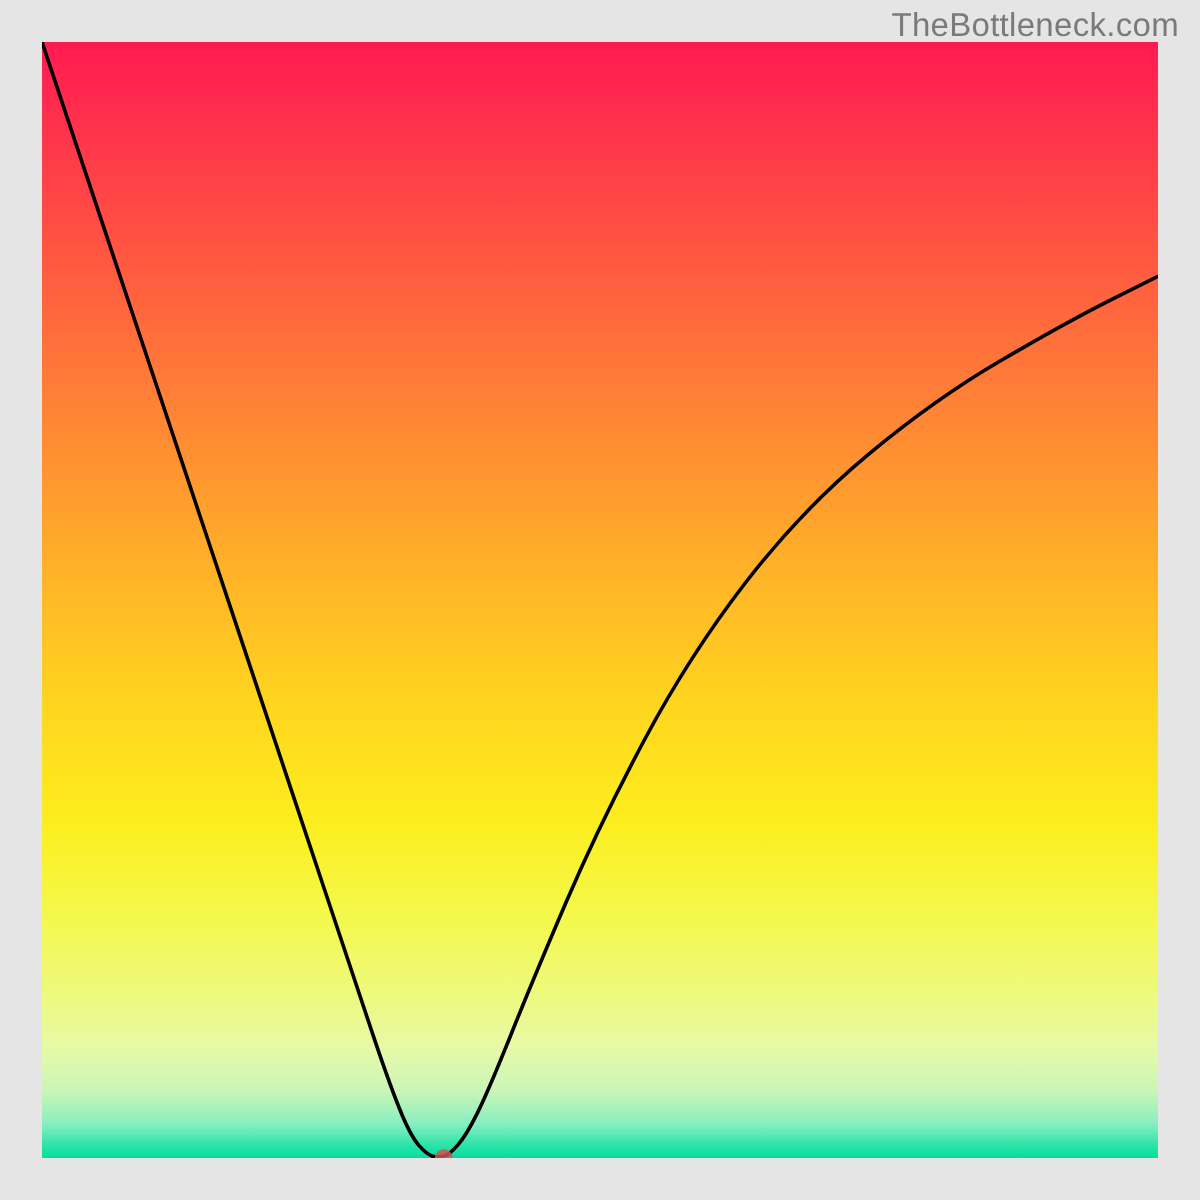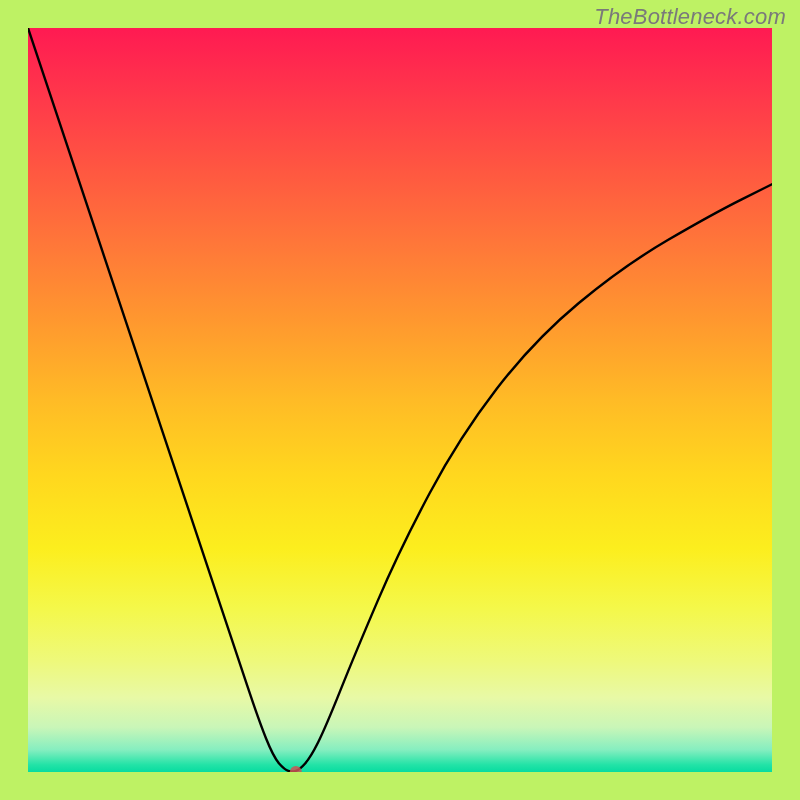--- a/index.html
+++ b/index.html
@@ -8,22 +8,21 @@
     width: 800px;
     height: 800px;
     background: #000;
     overflow: hidden;
     font-family: Arial, Helvetica, sans-serif;
   }
   .frame {
     position: relative;
     width: 800px;
     height: 800px;
-    background: #bef264;
-    font-style: italic;
+    background: #e5e5e5;
   }
   .watermark {
     position: absolute;
     top: 4px;
     right: 14px;
     color: #7a7a7a;
     font-size: 22px;
     font-weight: 500;
     letter-spacing: 0.2px;
     z-index: 5;

